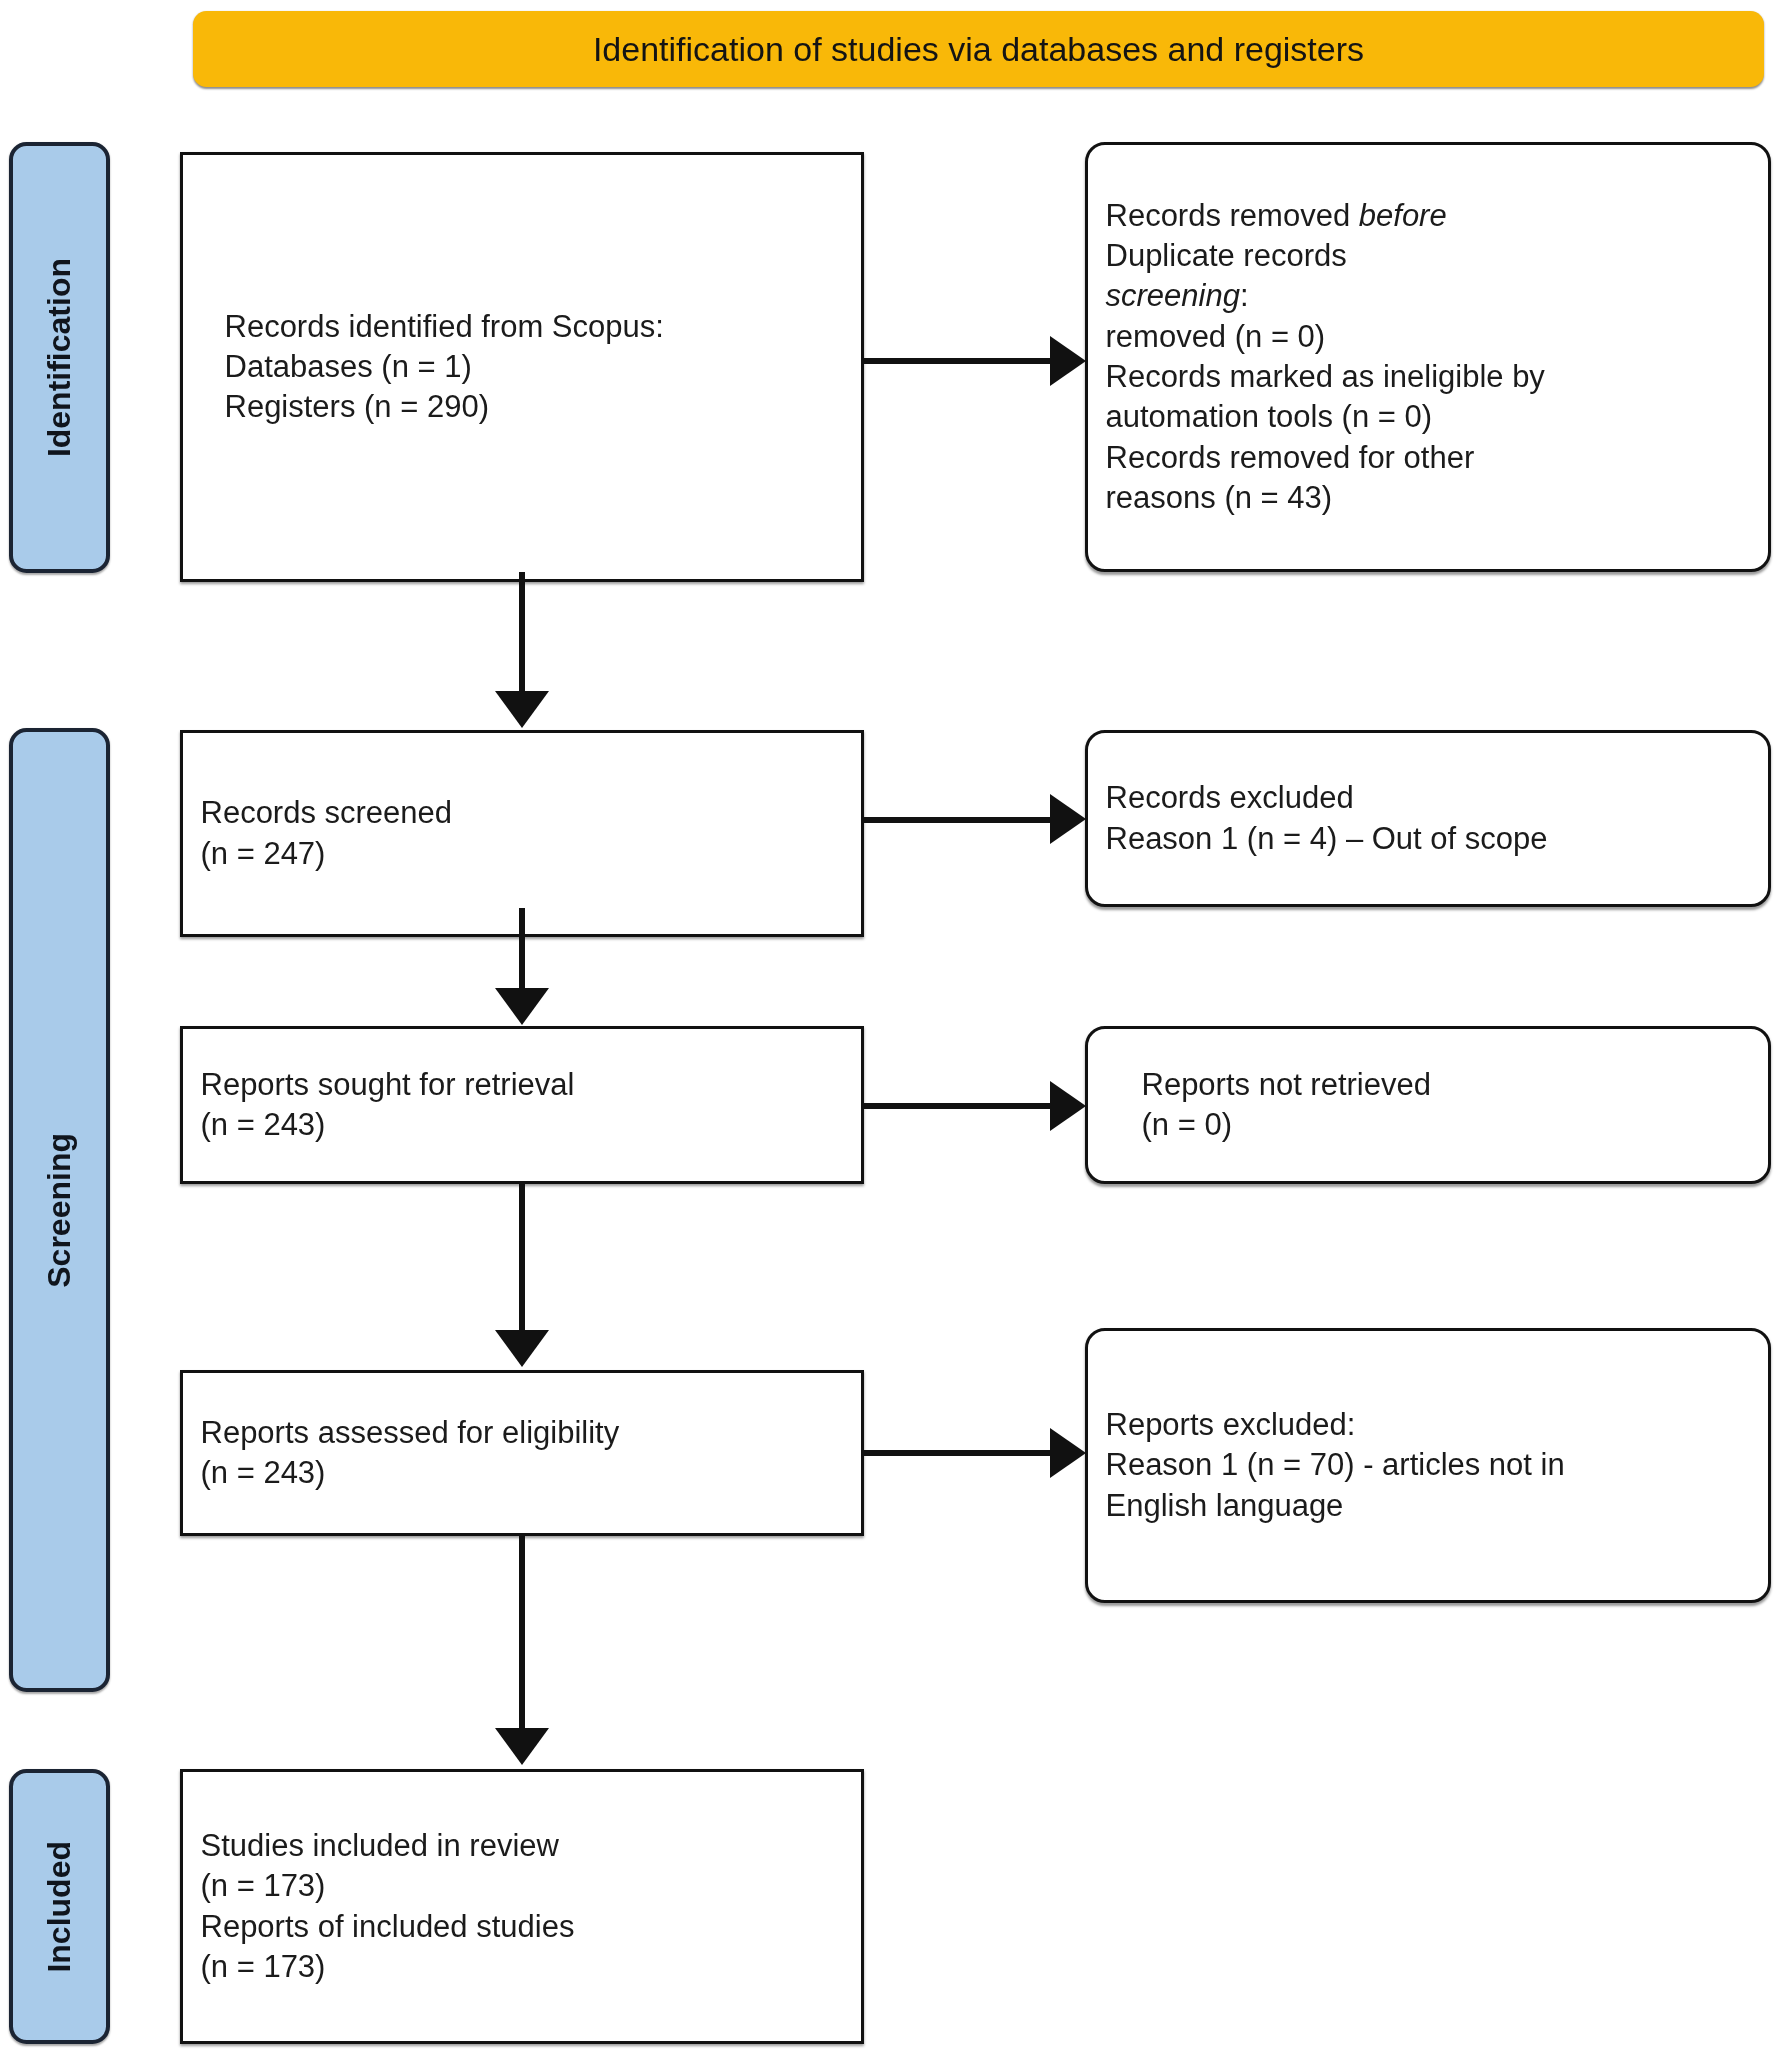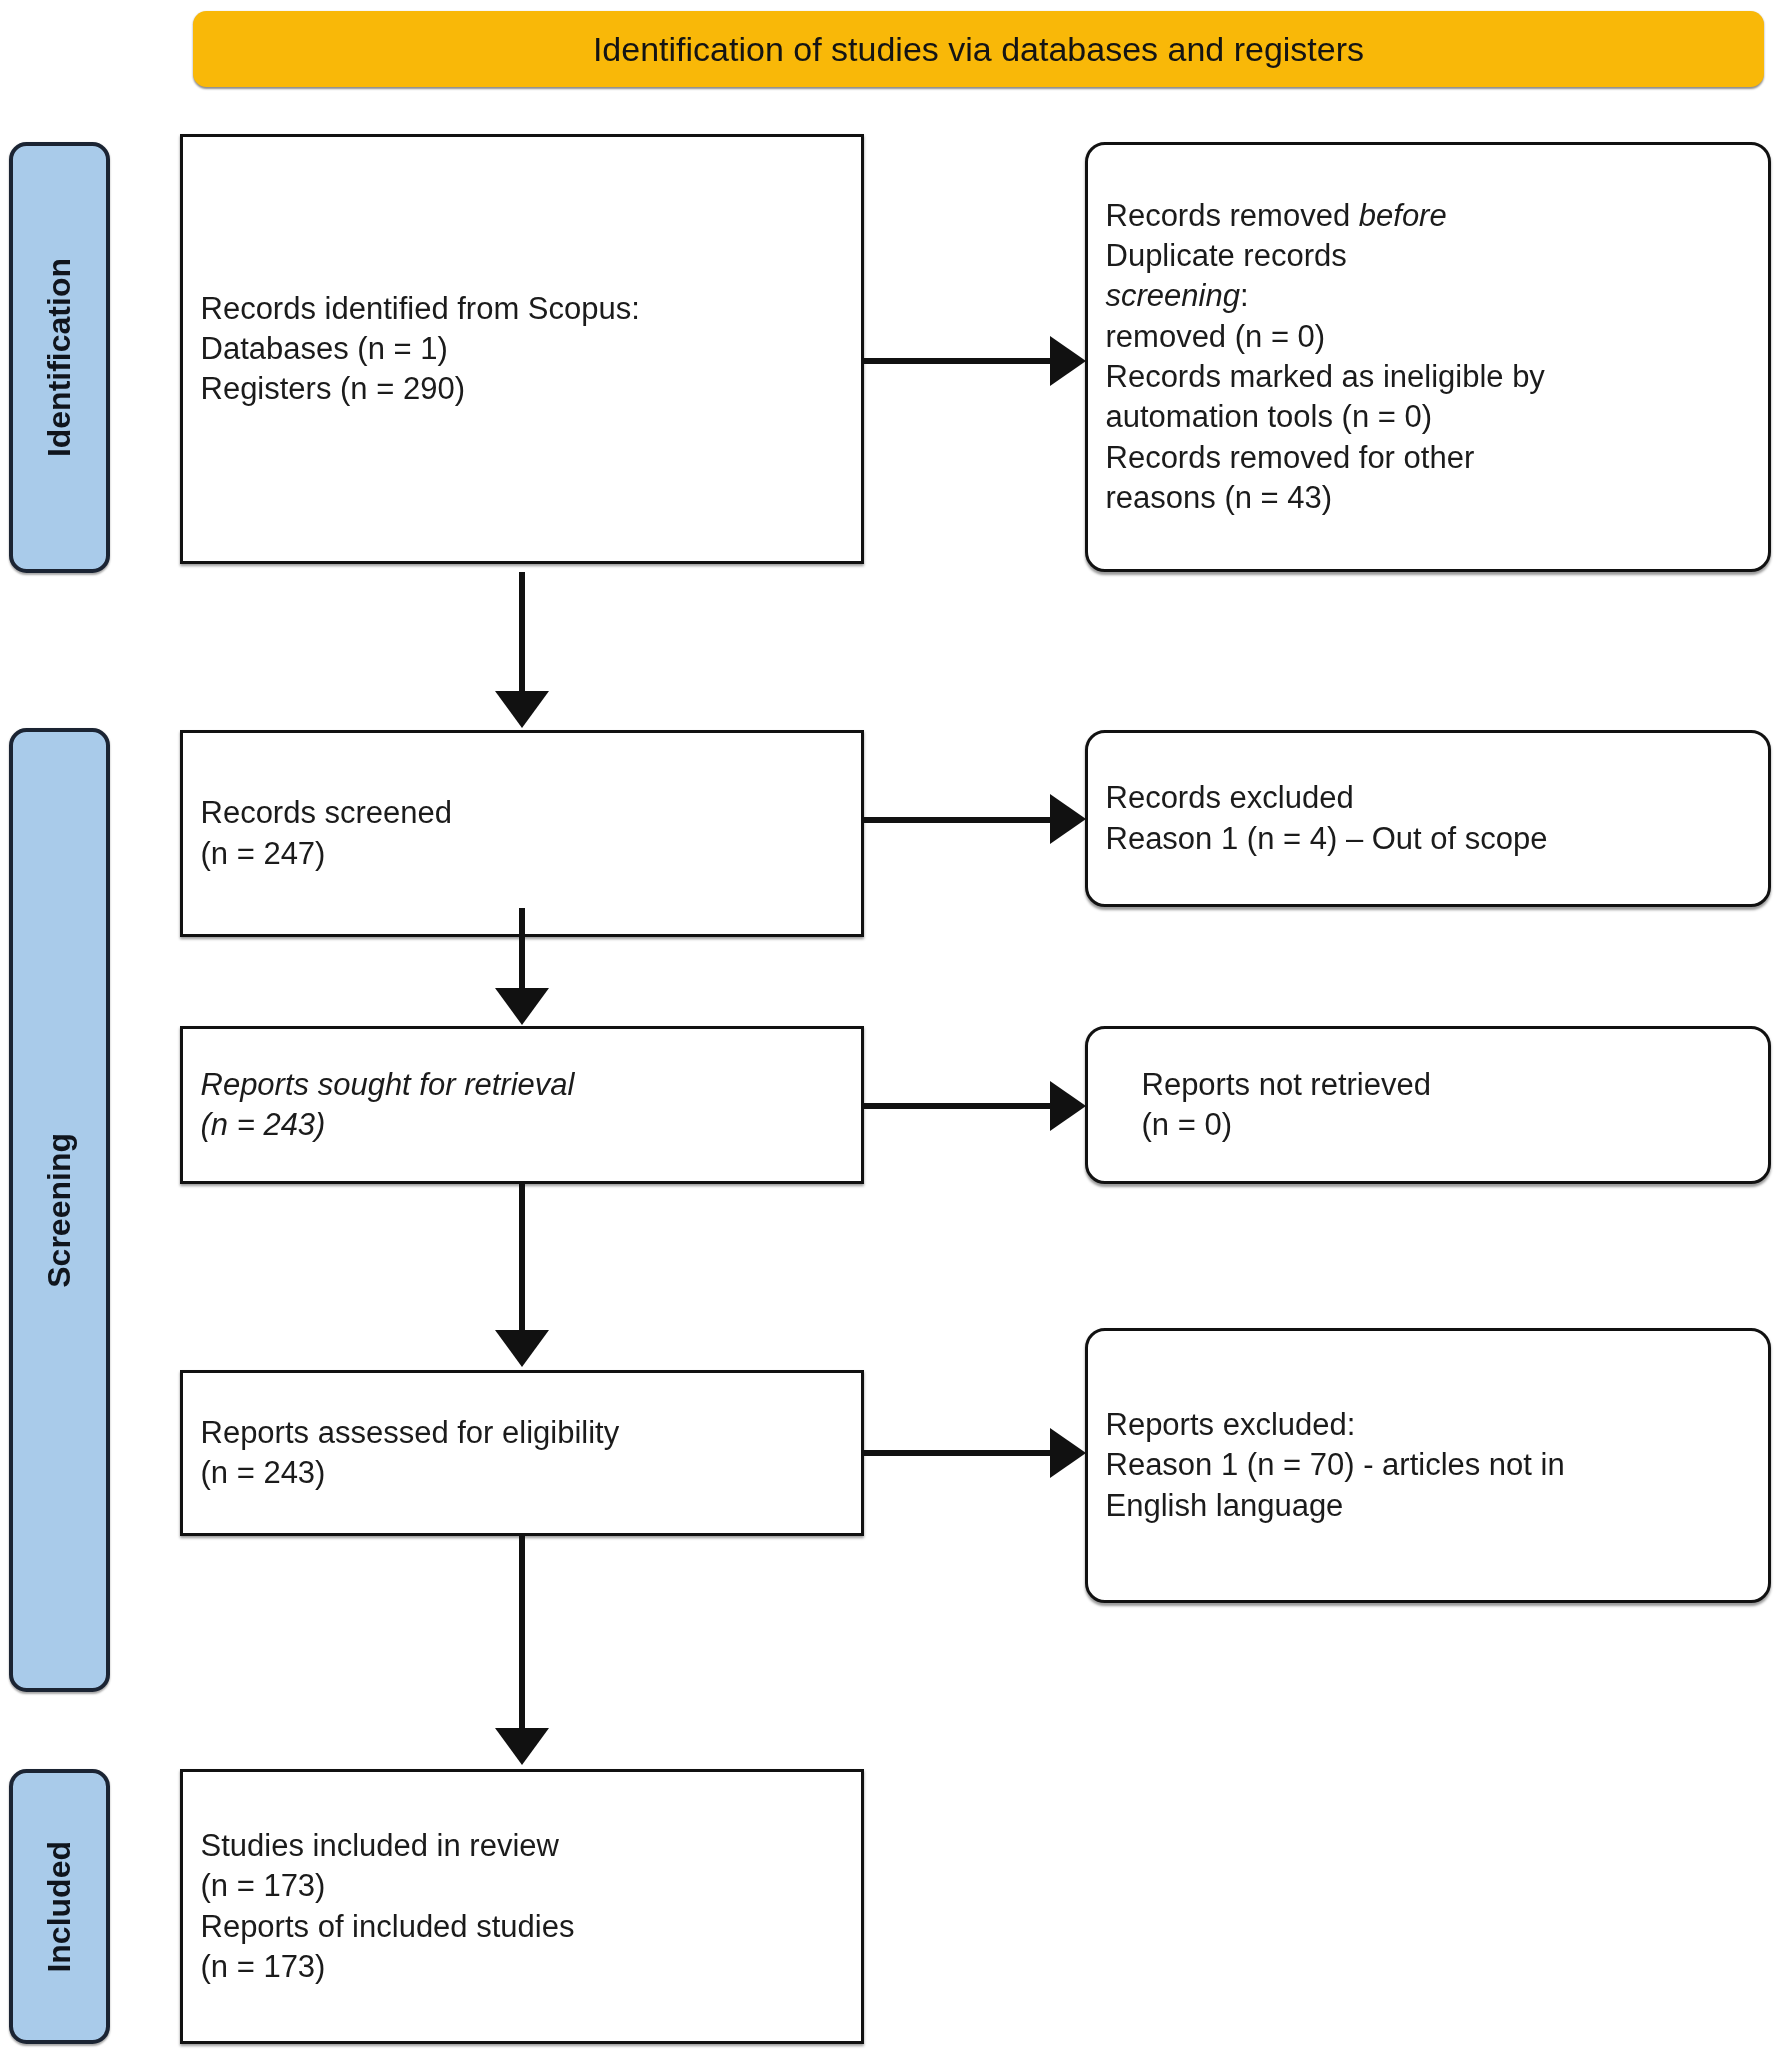--- a/index.html
+++ b/index.html
@@ -90,25 +90,25 @@
     color: #1b1b1b;
     font-weight: normal;
   }
   .box p em { font-style: italic; }
 
   
   .col-left  { left: 180px;  width: 684px; }
   
   .col-right { left: 1085px; width: 686px; border-radius: 20px; }
 
-  .b-identified { top: 134px;  height: 430px; }
+  .b-identified { top: 152px;  height: 430px; padding-left: 24px; }
   .b-removed    { top: 142px;  height: 430px; }
   .b-screened   { top: 730px; height: 207px; }
   .b-excluded1  { top: 730px; height: 177px; }
-  .b-sought     { top: 1026px; height: 158px; font-style: italic; }
+  .b-sought     { top: 1026px; height: 158px; }
   .b-notretr    { top: 1026px; height: 158px; padding-left: 36px; }
   .b-assessed   { top: 1370px; height: 166px; }
   .b-excluded2  { top: 1328px; height: 275px; }
   .b-included   { top: 1769px; height: 275px; }
 
   
   .vline {
     position: absolute;
     left: 519px;
     width: 5.7px;

